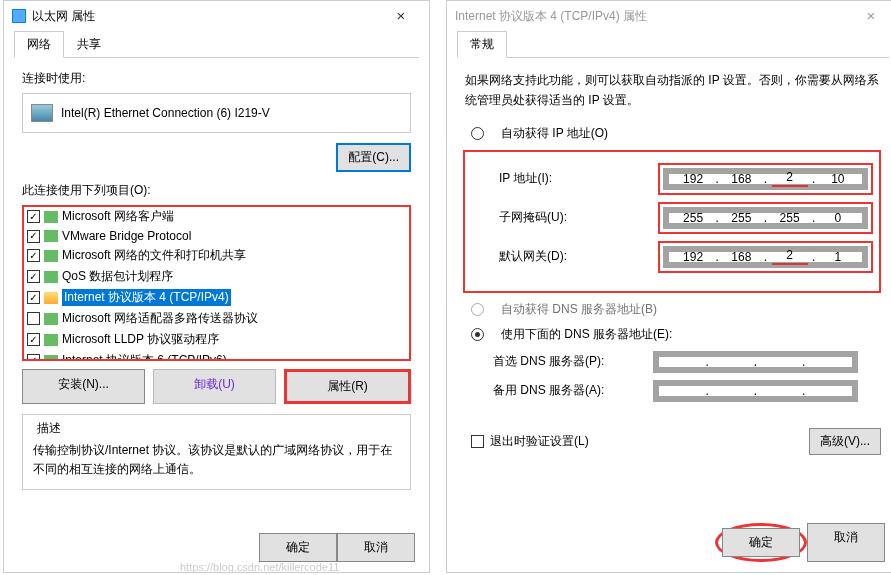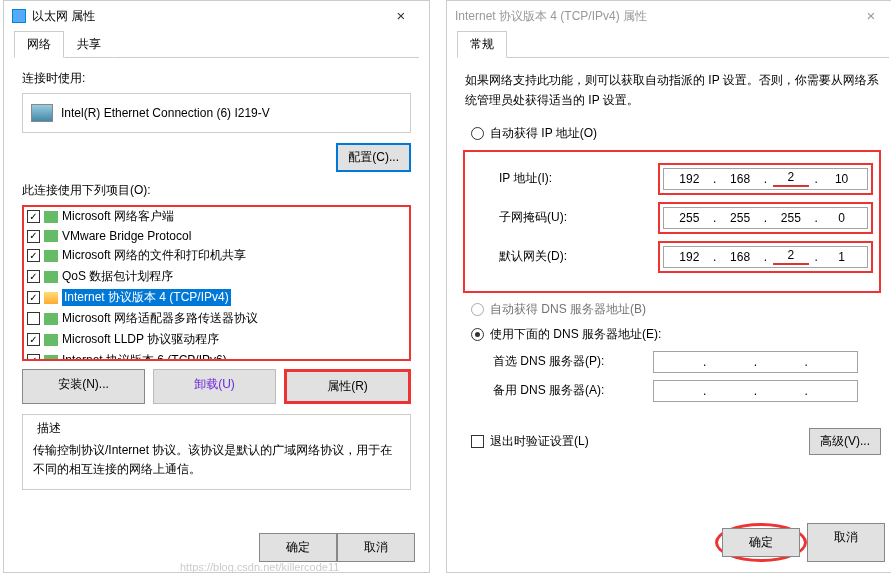--- a/index.html
+++ b/index.html
@@ -33,29 +33,29 @@
 .underbtns { display: flex; gap: 8px; margin-top: 8px; }
 .underbtns .btn { flex: 1; padding: 6px 0; }
 .fieldset { border: 1px solid #ccc; margin-top: 10px; padding: 6px 10px 10px 10px; }
 .fieldset-title { margin-top: -13px; background: #fff; display: inline-block; padding: 0 4px; }
 .desc { line-height: 1.6; margin-top: 4px; }
 .footer { position: absolute; bottom: 10px; right: 14px; display: flex; gap: 0; }
 .footer .btn { min-width: 78px; padding: 5px 0; }
 .hi-red { border: 2px solid #e33; }
 .hi-red-inset { outline: 2px solid #e33; outline-offset: -2px; }
 .intro { line-height: 1.7; margin-bottom: 14px; }
-.radio-row { display: flex; align-items: center; gap: 6px; margin: 8px 0 8px 6px; }
+.radio-row { display: flex; align-items: center; gap: 17px; margin: 8px 0 8px 6px; }
 .radio { width: 13px; height: 13px; border: 1px solid #333; border-radius: 50%; display: inline-flex; align-items: center; justify-content: center; }
 .radio.on::after { content: ""; width: 5px; height: 5px; background: #333; border-radius: 50%; }
 .radio.dim { border-color: #aaa; }
 .radio-row.dim { color: #737373; }
 .ipgrid { margin: 6px 0 14px 28px; }
 .iprow { display: flex; align-items: center; margin: 7px 0; }
 .iprow .ilbl { width: 160px; }
-.ipfield { border: 1px solid #a3a3a3; background: #fff; width: 205px; height: 22px; display: flex; align-items: center; justify-content: space-evenly; padding: 0 2px; }
+.ipfield { border: 6px solid #a3a3a3; background: #fff; width: 205px; height: 22px; display: flex; align-items: center; justify-content: space-evenly; padding: 0 2px; }
 .ipfield .oct { width: 36px; text-align: center; }
 .ipfield .dot { width: 4px; text-align: center; }
 .ipfield .ul { border-bottom: 2px solid #d33; padding-bottom: 1px; }
 .chkrow { display: flex; align-items: center; gap: 6px; margin: 12px 0 0 6px; }
 .adv-row { text-align: right; margin-top: 12px; }
 .red-box-ip { border: 2px solid #e33; padding: 3px; display: inline-block; }
 .red-circle { border: 3px solid #e33; border-radius: 50%; padding: 2px 4px; display: inline-block; }
 .section-box { border: 2px solid #e33; padding: 4px 6px; margin-left: -2px; }
 .watermark { position: absolute; bottom: 2px; left: 180px; color: #ccc; font-size: 11px; }
 .title-icon { width: 14px; height: 14px; background: #5af; display: inline-block; margin-right: 6px; border: 1px solid #08c; }

